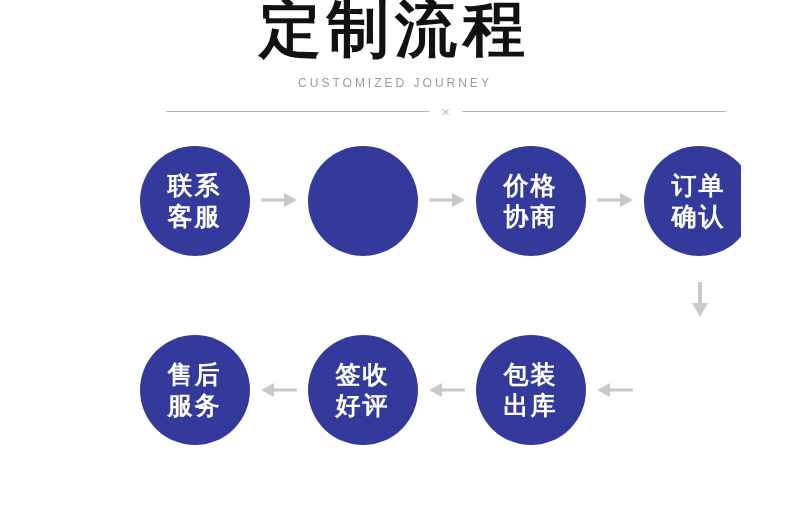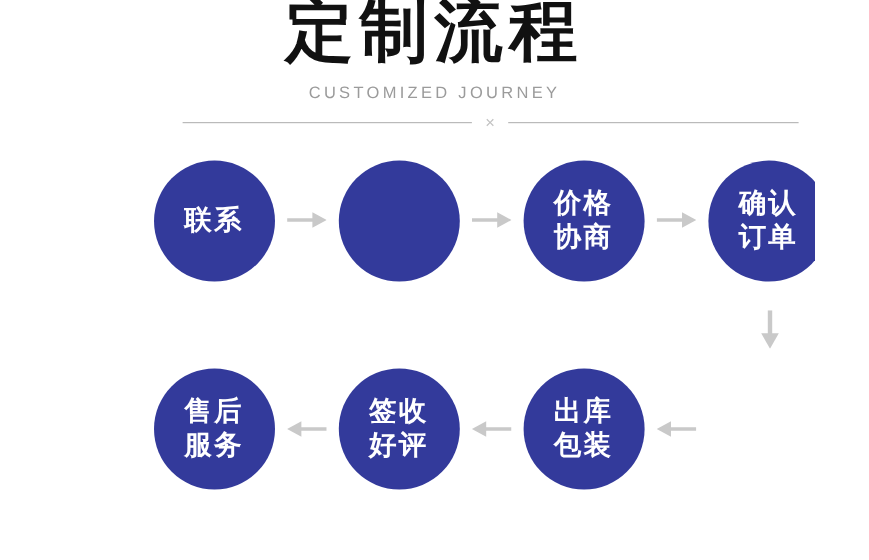--- a/index.html
+++ b/index.html
@@ -26,21 +26,21 @@
     font-weight: 900;
     color: var(--color-title, #111111);
     letter-spacing: 6px;
   }
   .subtitle {
     position: absolute;
     top: 76px;
     left: 0;
     width: 100%;
     text-align: center;
-    font-size: 15px;
+    font-size: 12px;
     font-weight: 400;
     color: var(--color-subtitle, #9b9b9b);
     letter-spacing: 3px;
   }
   .divider {
     position: absolute;
     top: 103px;
     left: 116px;
     width: 560px;
     height: 16px;
@@ -103,20 +103,21 @@
   <div class="subtitle">CUSTOMIZED JOURNEY</div>
 
   <div class="divider">
     <div class="seg"></div>
     <span class="x-mark">×</span>
     <div class="seg"></div>
   </div>
 
   <div class="circle r1 c1">
     <span>联系</span>
+    <span>客服</span>
   </div>
   <div class="arrow ar-h ar-m1">
     <svg width="36" height="18" viewBox="0 0 36 18">
         <line x1="0" y1="9" x2="25" y2="9" stroke="currentColor" stroke-width="3"></line>
         <polygon points="23,2 36,9 23,16" fill="currentColor"></polygon>
       </svg>
   </div>
   <div class="circle r1 c2">
   </div>
   <div class="arrow ar-h ar-m2">
@@ -129,40 +130,40 @@
     <span>价格</span>
     <span>协商</span>
   </div>
   <div class="arrow ar-h ar-m3">
     <svg width="36" height="18" viewBox="0 0 36 18">
         <line x1="0" y1="9" x2="25" y2="9" stroke="currentColor" stroke-width="3"></line>
         <polygon points="23,2 36,9 23,16" fill="currentColor"></polygon>
       </svg>
   </div>
   <div class="circle r1 c4">
+    <span>订单</span>
     <span>确认</span>
-    <span>订单</span>
   </div>
 
   <div class="arrow ar-down">
     <svg width="20" height="35" viewBox="0 0 20 35">
         <line x1="10" y1="0" x2="10" y2="23" stroke="currentColor" stroke-width="4"></line>
         <polygon points="2,21 18,21 10,35" fill="currentColor"></polygon>
       </svg>
   </div>
 
   <div class="arrow ar-h2 ar-m3">
     <svg width="36" height="18" viewBox="0 0 36 18">
         <line x1="36" y1="9" x2="11" y2="9" stroke="currentColor" stroke-width="3"></line>
         <polygon points="13,2 0,9 13,16" fill="currentColor"></polygon>
       </svg>
   </div>
   <div class="circle r2 c3">
+    <span>包装</span>
     <span>出库</span>
-    <span>包装</span>
   </div>
   <div class="arrow ar-h2 ar-m2">
     <svg width="36" height="18" viewBox="0 0 36 18">
         <line x1="36" y1="9" x2="11" y2="9" stroke="currentColor" stroke-width="3"></line>
         <polygon points="13,2 0,9 13,16" fill="currentColor"></polygon>
       </svg>
   </div>
   <div class="circle r2 c2">
     <span>签收</span>
     <span>好评</span>

